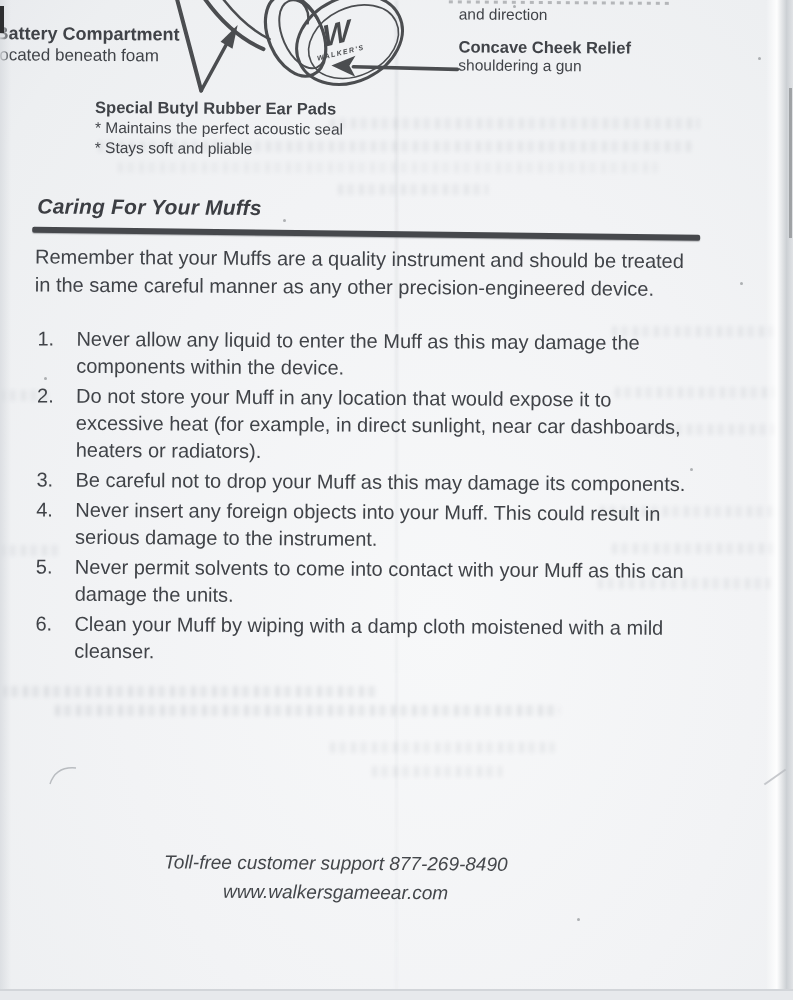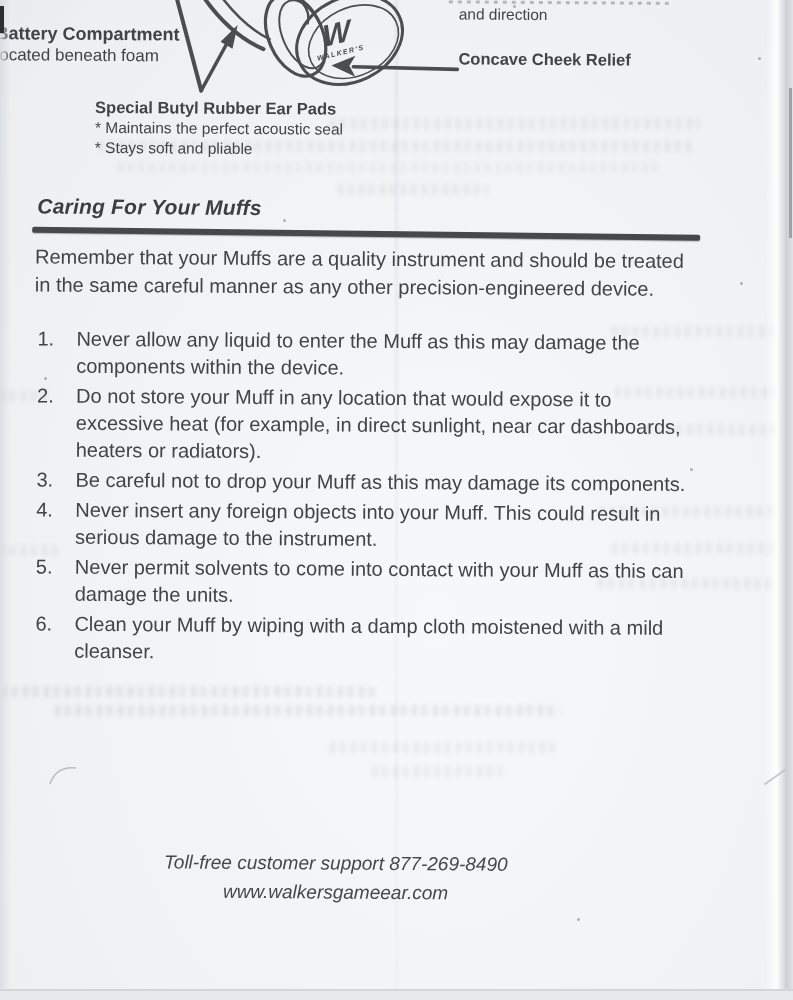--- a/index.html
+++ b/index.html
@@ -11,21 +11,21 @@
   }
   .skew{position:absolute;inset:0;transform:rotate(0.4deg);transform-origin:50% 55%;}
 
   
   .lbl{position:absolute;}
   .lbl-battery{left:-8px;top:26px;font-size:17px;line-height:21px;}
   .lbl-battery .t{font-weight:bold;font-size:18px;}
   .lbl-earpads{left:92px;top:99px;font-size:15.5px;line-height:19.5px;}
   .lbl-earpads .t{font-weight:bold;font-size:16.5px;line-height:21px;}
   .lbl-cheek{left:455px;top:5px;font-size:15.5px;line-height:18.5px;}
-  .lbl-cheek .frag{margin-bottom:24px;}
+  .lbl-cheek .frag{margin-bottom:12px;}
   .lbl-cheek .t{font-weight:bold;font-size:16.5px;line-height:20px;}
   .cutline{position:absolute;left:445px;top:0;width:225px;height:3px;opacity:.45;
     background:repeating-linear-gradient(90deg,#6f7276 0 4px,transparent 4px 9px);filter:blur(.4px);}
 
   .diagram-svg{position:absolute;left:140px;top:0;}
   .diagram-svg path,.diagram-svg ellipse,.diagram-svg line{stroke:#4b4d50;fill:none;stroke-linecap:round;}
   .diagram-svg polygon{fill:#4b4d50;stroke:none;}
   .diagram-svg text{fill:#484a4d;stroke:none;font-family:"Liberation Sans",sans-serif;}
 
   
@@ -140,20 +140,21 @@
 
     <div class="lbl lbl-earpads">
       <div class="t">Special Butyl Rubber Ear Pads</div>
       <div>* Maintains the perfect acoustic seal</div>
       <div>* Stays soft and pliable</div>
     </div>
 
     <div class="lbl lbl-cheek">
       <div class="frag">and direction</div>
       <div class="t">Concave Cheek Relief</div>
+      <div>shouldering a gun</div>
     </div>
 
     <div class="heading">Caring For Your Muffs</div>
     <div class="rule"></div>
 
     <div class="intro">
       <span>Remember that your Muffs are a quality instrument and should be treated</span>
       <span>in the same careful manner as any other precision-engineered device.</span>
     </div>
 

